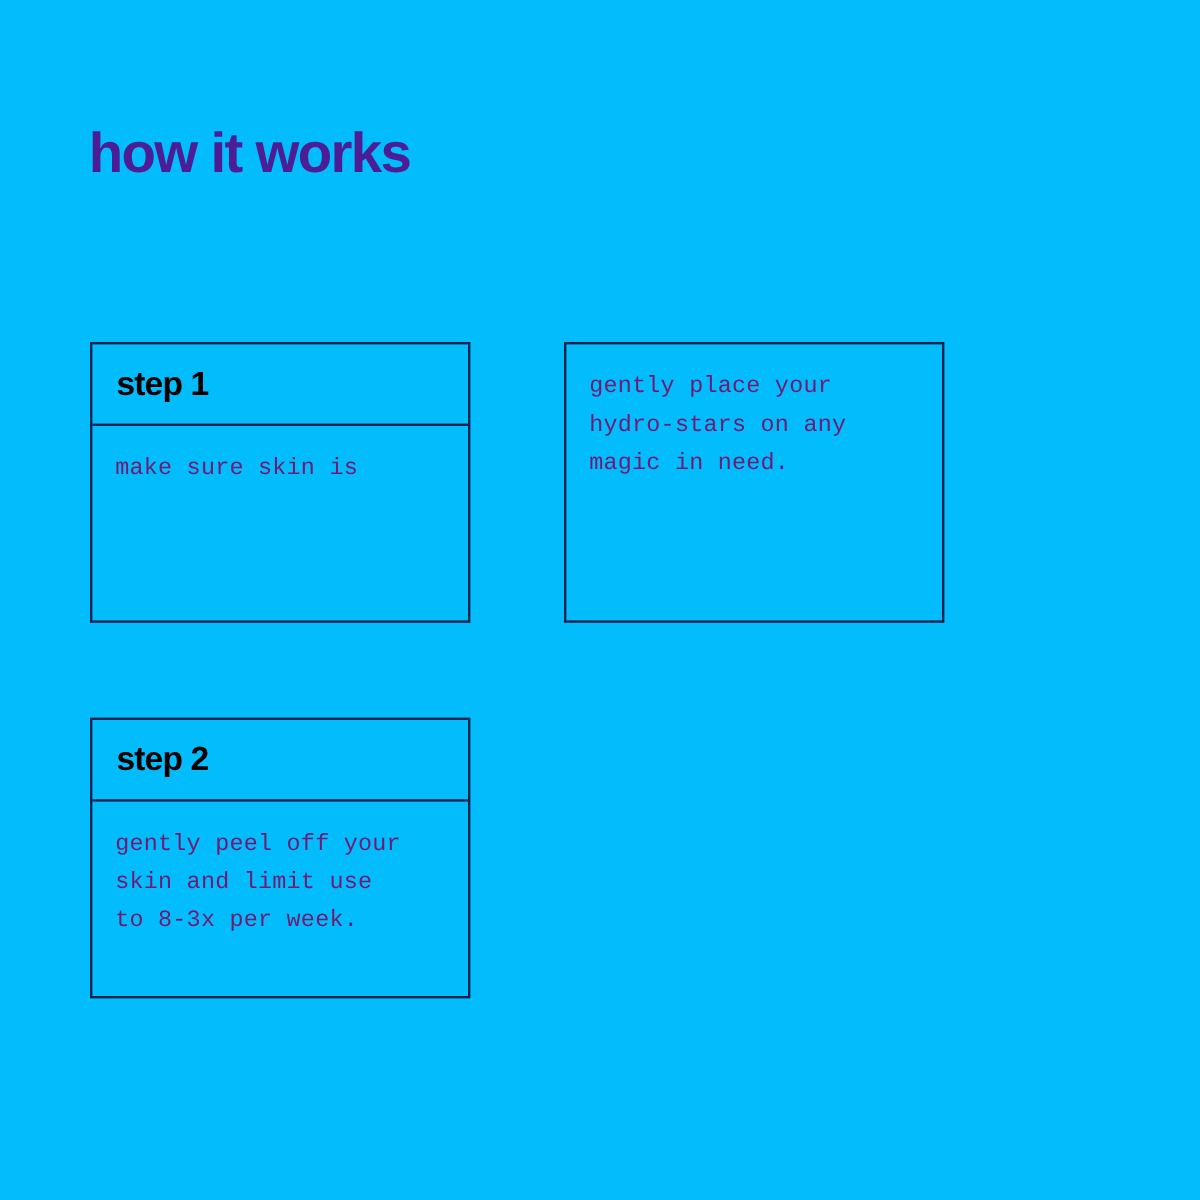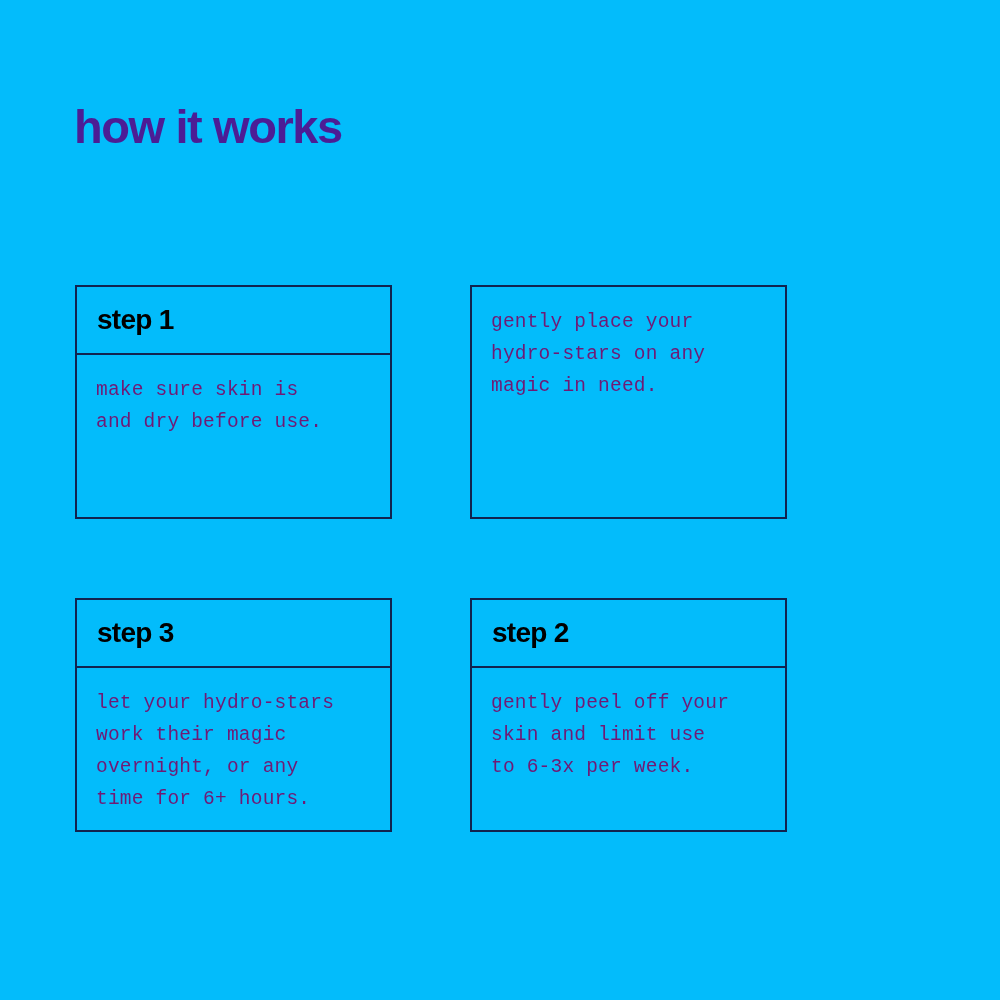--- a/index.html
+++ b/index.html
@@ -98,49 +98,37 @@
   <div class="page-title">how it works</div>
 
   <div class="grid">
 
     <div class="card">
       <div class="card-header">
         <span class="card-header-label">step 1</span>
       </div>
       <div class="card-body">
         <div class="card-body-line">make sure skin is</div>
-        <div class="card-body-line">and dry before use.</div>
       </div>
     </div>
 
     <div class="card">
       <div class="card-body">
         <div class="card-body-line">gently place your</div>
         <div class="card-body-line">hydro-stars on any</div>
         <div class="card-body-line">magic in need.</div>
       </div>
     </div>
 
-    <div class="card">
-      <div class="card-header">
-        <span class="card-header-label">step 3</span>
-      </div>
-      <div class="card-body">
-        <div class="card-body-line">let your hydro-stars</div>
-        <div class="card-body-line">work their magic</div>
-        <div class="card-body-line">overnight, or any</div>
-        <div class="card-body-line">time for 6+ hours.</div>
-      </div>
-    </div>
 
     <div class="card">
       <div class="card-header">
         <span class="card-header-label">step 2</span>
       </div>
       <div class="card-body">
         <div class="card-body-line">gently peel off your</div>
         <div class="card-body-line">skin and limit use</div>
-        <div class="card-body-line">to 6-3x per week.</div>
+        <div class="card-body-line">to 8-3x per week.</div>
       </div>
     </div>
 
   </div>
 </div>
 
 </body></html>

